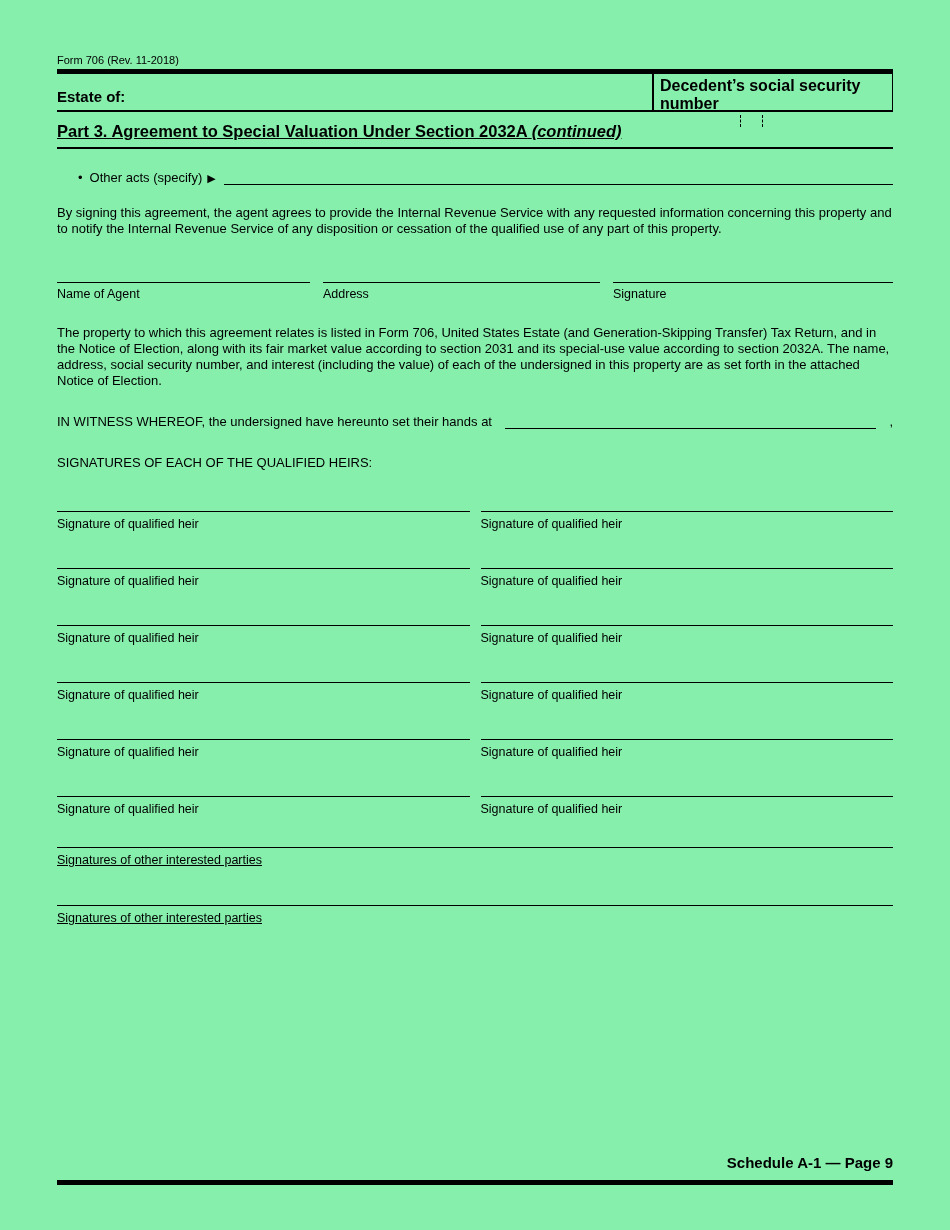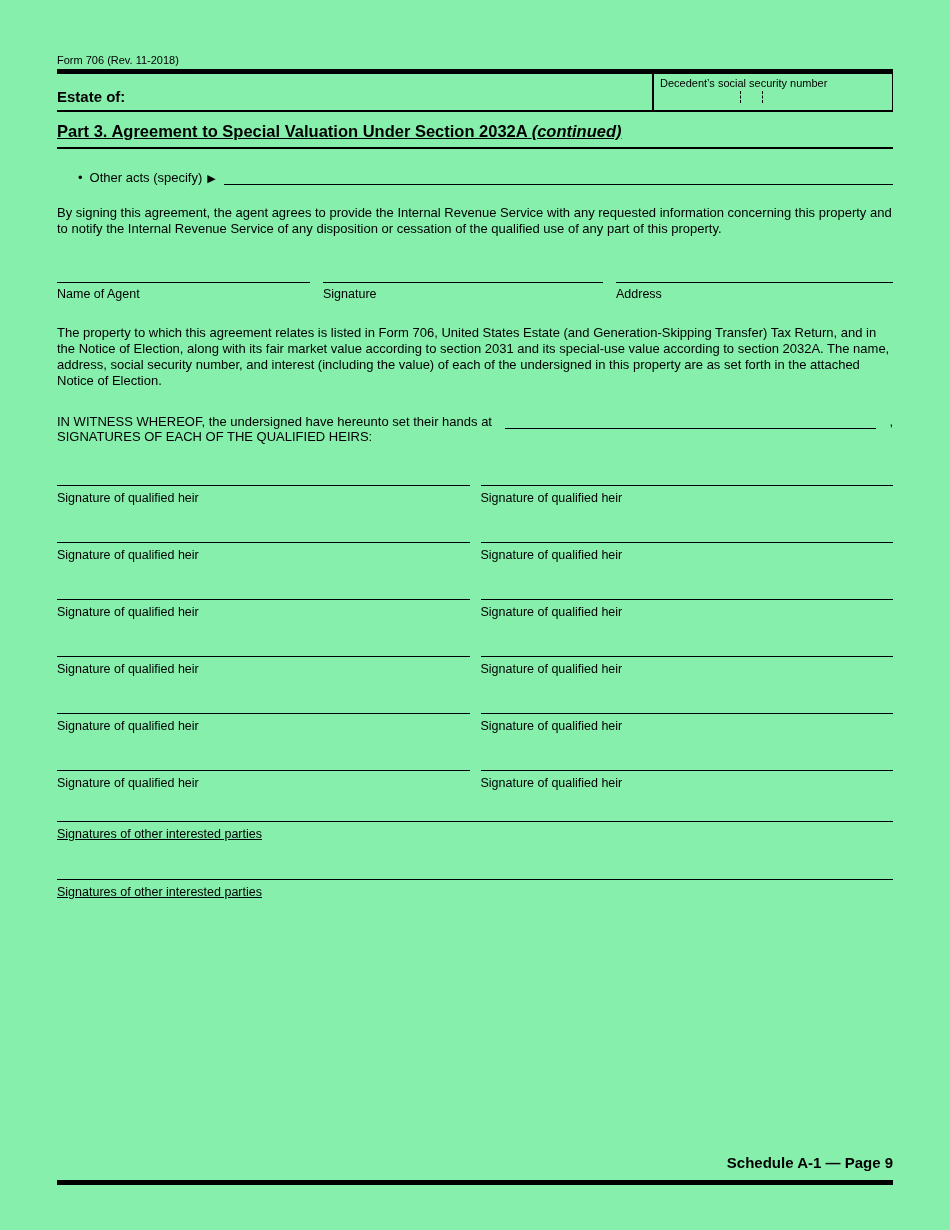--- a/index.html
+++ b/index.html
@@ -13,21 +13,21 @@
 
   .rev { padding-top: 54px; font-size: 11px; }
 
   .bar { background: #000; height: 5px; }
   .top-bar { margin-top: 3px; }
 
   .estate-row { display: flex; border-bottom: 2px solid #000; height: 36px; }
   .estate-label { font-size: 15px; font-weight: bold; align-self: flex-end; padding-bottom: 5px; }
   .estate-fill { flex: 1; }
   .ssn-box { width: 226px; border-left: 2px solid #000; border-right: 1px solid #000; padding: 3px 6px 0 6px; }
-  .ssn-label { font-size: 11px; font-weight: normal; }
+  .ssn-label { font-size: 16px; font-weight: bold; }
   .ssn-field { position: relative; height: 18px; }
   .ssn-dash { position: absolute; top: 2px; height: 12px; border-left: 1px dashed #000; }
   .ssn-dash.d1 { left: 80px; }
   .ssn-dash.d2 { left: 102px; }
 
   .part-heading { font-size: 16.5px; font-weight: bold; padding: 10px 0 6px; border-bottom: 2px solid #000; text-decoration: underline; }
   .part-heading .cont { font-style: italic; }
 
   .other-acts { display: flex; align-items: flex-end; font-size: 13px; margin-top: 20px; padding-left: 21px; }
   .bullet { margin-right: 7px; }
@@ -43,21 +43,21 @@
   .agent-lbl { text-align: left; font-size: 12.5px; margin-top: 4px; }
 
   .witness { display: flex; align-items: flex-end; font-size: 13px; margin-top: 24px; white-space: nowrap; gap: 7px; }
   .witness .fill-line { margin: 0 6px; }
 
   .date-row { font-size: 13px; margin-top: 23px; }
   .short-line { display: inline-block; border-bottom: 1px solid #000; height: 1px; }
   .short-line.w1 { width: 62px; margin: 0 7px; }
   .short-line.w2 { width: 70px; margin: 0 7px; }
 
-  .heirs-heading { font-size: 13px; }
+  .heirs-heading { font-size: 13px; margin-top: 26px; }
 
   .heir-grid { margin-top: 40px; }
   .sig-row { display: flex; gap: 11px; }
   .sig-row + .sig-row { margin-top: 36px; }
   .sig-cell { flex: 1; }
   .sig-line { border-bottom: 1px solid #000; height: 1px; }
   .sig-label { font-size: 12.5px; margin-top: 5px; }
 
   .op-block { margin-top: 30px; text-decoration: underline; }
   .op-block + .op-block { margin-top: 37px; }
@@ -100,27 +100,27 @@
       <span class="fill-line"></span>
     </div>
 
     <p class="para">By signing this agreement, the agent agrees to provide the Internal Revenue Service with any requested information concerning this property and to notify the Internal Revenue Service of any disposition or cessation of the qualified use of any part of this property.</p>
 
     <div class="agent-sigs">
       <div class="agent-col" style="flex-grow:253">
         <div class="agent-line"></div>
         <div class="agent-lbl">Name of Agent</div>
       </div>
+      <div class="agent-col" style="flex-grow:277">
+        <div class="agent-line"></div>
+        <div class="agent-lbl">Address</div>
+      </div>
       <div class="agent-col" style="flex-grow:280">
         <div class="agent-line"></div>
         <div class="agent-lbl">Signature</div>
-      </div>
-      <div class="agent-col" style="flex-grow:277">
-        <div class="agent-line"></div>
-        <div class="agent-lbl">Address</div>
       </div>
     </div>
 
     <p class="para para2">The property to which this agreement relates is listed in Form 706, United States Estate (and Generation-Skipping Transfer) Tax Return, and in the Notice of Election, along with its fair market value according to section 2031 and its special-use value according to section 2032A. The name, address, social security number, and interest (including the value) of each of the undersigned in this property are as set forth in the attached Notice of Election.</p>
 
     <div class="witness">
       <span>IN WITNESS WHEREOF, the undersigned have hereunto set their hands at</span>
       <span class="fill-line"></span>
       <span>,</span>
     </div>

